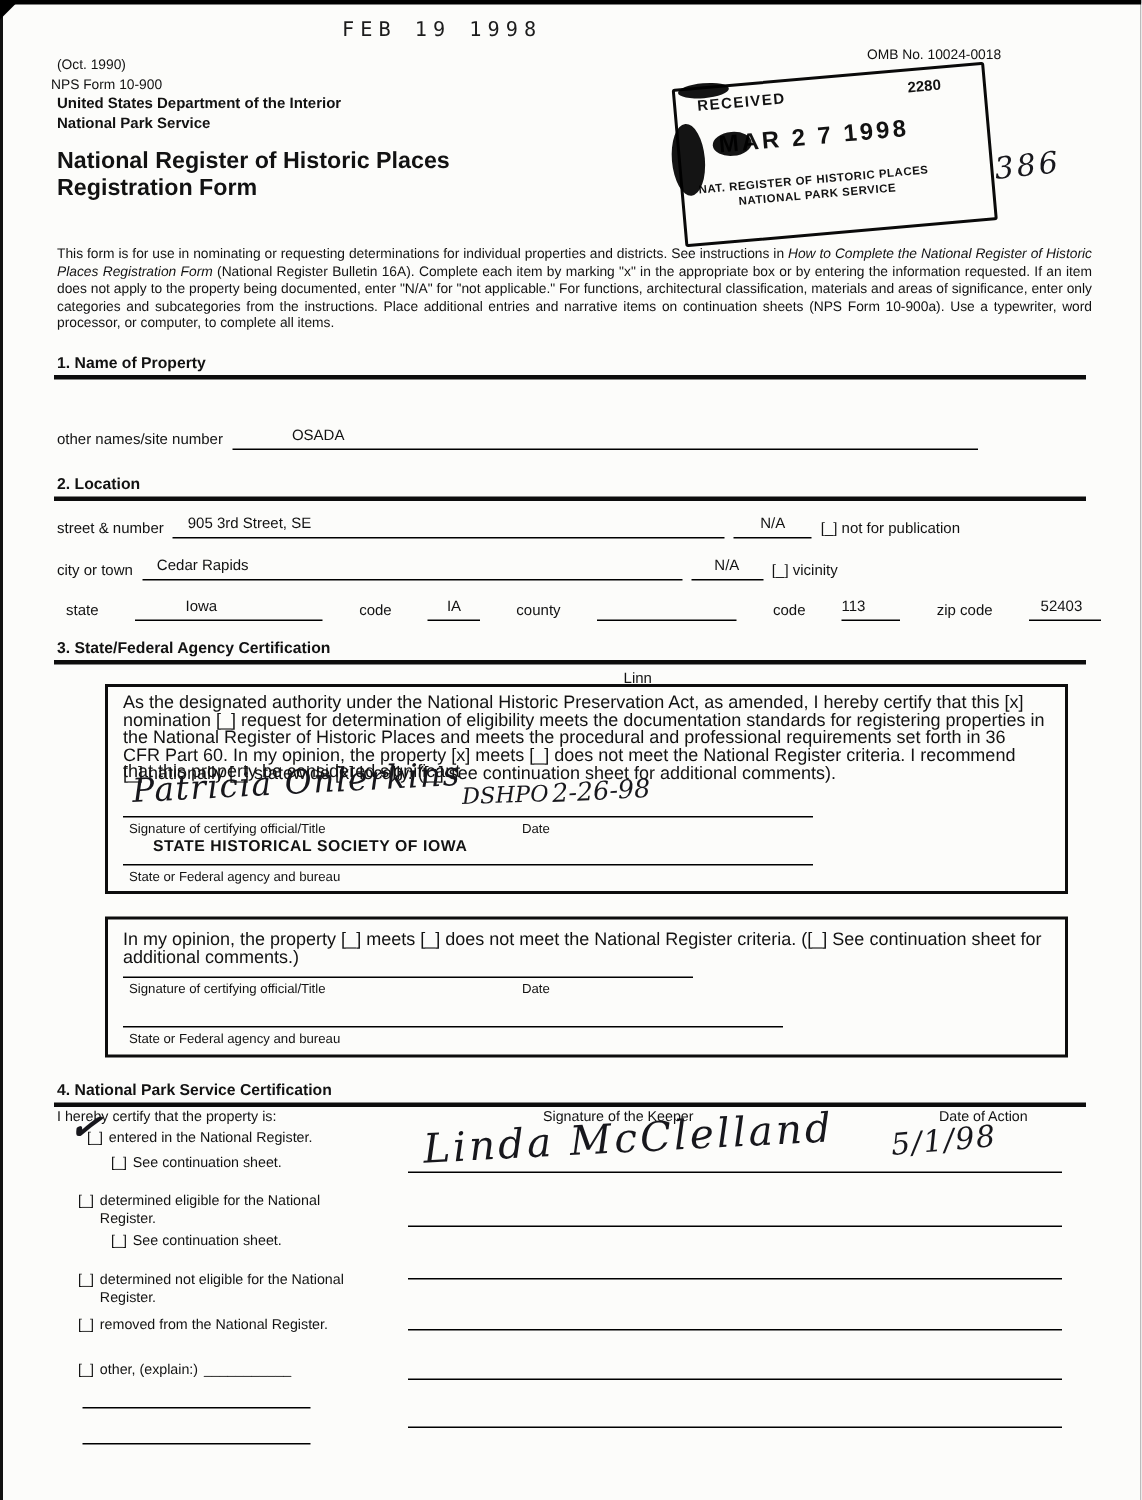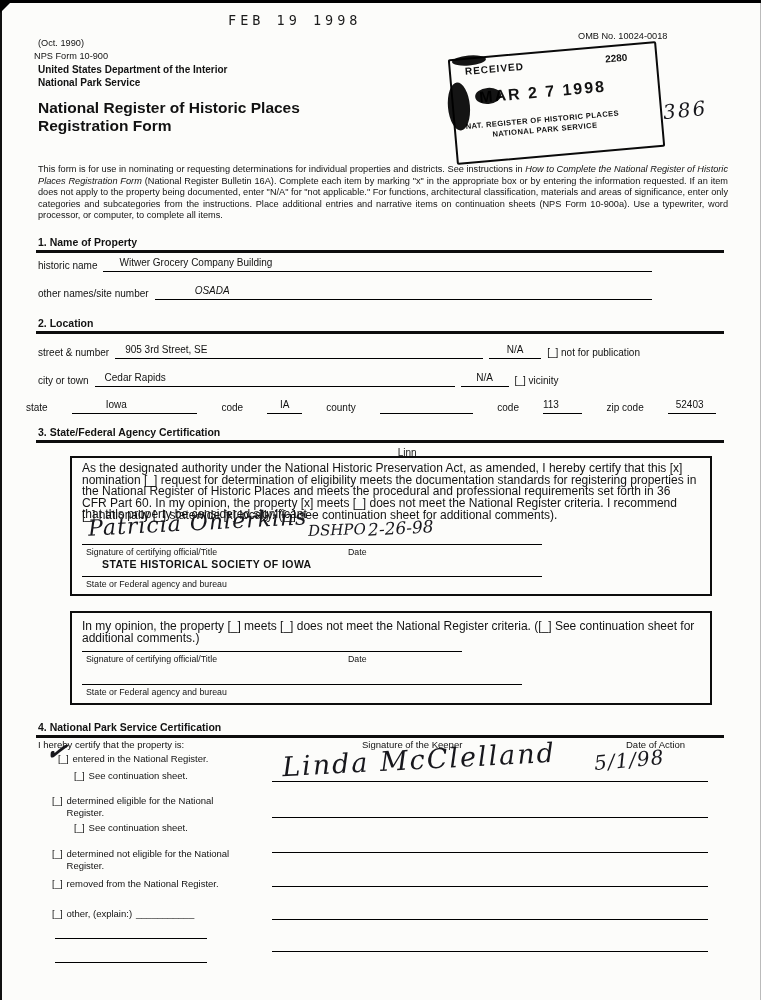--- a/index.html
+++ b/index.html
@@ -79,48 +79,44 @@
     <span class="blob" style="left:2px;top:-4px;width:34px;height:10px;"></span>
   </div>
 
   <div class="abs hand" style="left:663px;top:98px;font-size:20px;transform:rotate(-6deg);letter-spacing:2px;">386</div>
 
   <div class="abs t9" style="left:38px;top:164px;width:690px;text-align:justify;"><span>This form is for use in nominating or requesting determinations for individual properties and districts.  See instructions in </span><i>How to Complete the National Register of Historic Places Registration Form</i><span> (National Register Bulletin 16A). Complete each item by marking "x" in the appropriate box or by entering the information requested. If an item does not apply to the property being documented, enter "N/A" for "not applicable."  For functions, architectural classification, materials and areas of significance, enter only categories and subcategories from the instructions.  Place additional entries and narrative items on continuation sheets (NPS Form 10-900a).  Use a typewriter, word processor, or computer, to complete all items.</span></div>
 
   <div class="sect-head" style="left:38px;top:236px;">1. Name of Property</div>
   <div class="rule" style="top:250px;"></div>
 
-  <div class="row" style="left:38px;top:257px;width:614px;">
-    <span class="lbl">historic name</span>
-    <span class="fill grow"><span class="v" style="padding-left:16px;">Witwer Grocery Company Building</span></span>
-  </div>
 
   <div class="row" style="left:38px;top:285px;width:614px;">
     <span class="lbl">other names/site number</span>
-    <span class="fill grow"><span class="v" style="padding-left:40px;font-style:italic;">OSADA</span></span>
+    <span class="fill grow"><span class="v" style="padding-left:40px;">OSADA</span></span>
   </div>
 
   <div class="sect-head" style="left:38px;top:317px;">2. Location</div>
   <div class="rule" style="top:331px;"></div>
 
   <div class="row" style="left:38px;top:344px;width:650px;">
     <span class="lbl">street &amp; number</span>
     <span class="fill" style="width:368px;"><span class="v" style="padding-left:10px;">905 3rd Street, SE</span></span>
     <span class="fill" style="width:52px;text-align:center;"><span class="v">N/A</span></span>
     <span class="cb">[_] not for publication</span>
   </div>
 
   <div class="row" style="left:38px;top:372px;width:620px;">
     <span class="lbl">city or town</span>
     <span class="fill" style="width:360px;"><span class="v" style="padding-left:10px;">Cedar Rapids</span></span>
     <span class="fill" style="width:48px;text-align:center;"><span class="v">N/A</span></span>
     <span class="cb">[_] vicinity</span>
   </div>
 
-  <div class="row" style="left:26px;top:399px;width:690px;gap:24px;">
+  <div class="row" style="left:44px;top:399px;width:690px;gap:24px;">
     <span class="lbl">state</span>
     <span class="fill" style="width:172px;"><span class="v" style="padding-left:34px;">Iowa</span></span>
     <span class="lbl">code</span>
     <span class="fill" style="width:48px;text-align:center;"><span class="v">IA</span></span>
     <span class="lbl">county</span>
     <span class="fill" style="width:128px;"><span class="v" style="padding-left:18px;margin-top:48px;">Linn</span></span>
     <span class="lbl">code</span>
     <span class="fill" style="width:54px;text-align:left;"><span class="v">113</span></span>
     <span class="lbl">zip code</span>
     <span class="fill" style="width:66px;"><span class="v" style="padding-left:8px;">52403</span></span>

